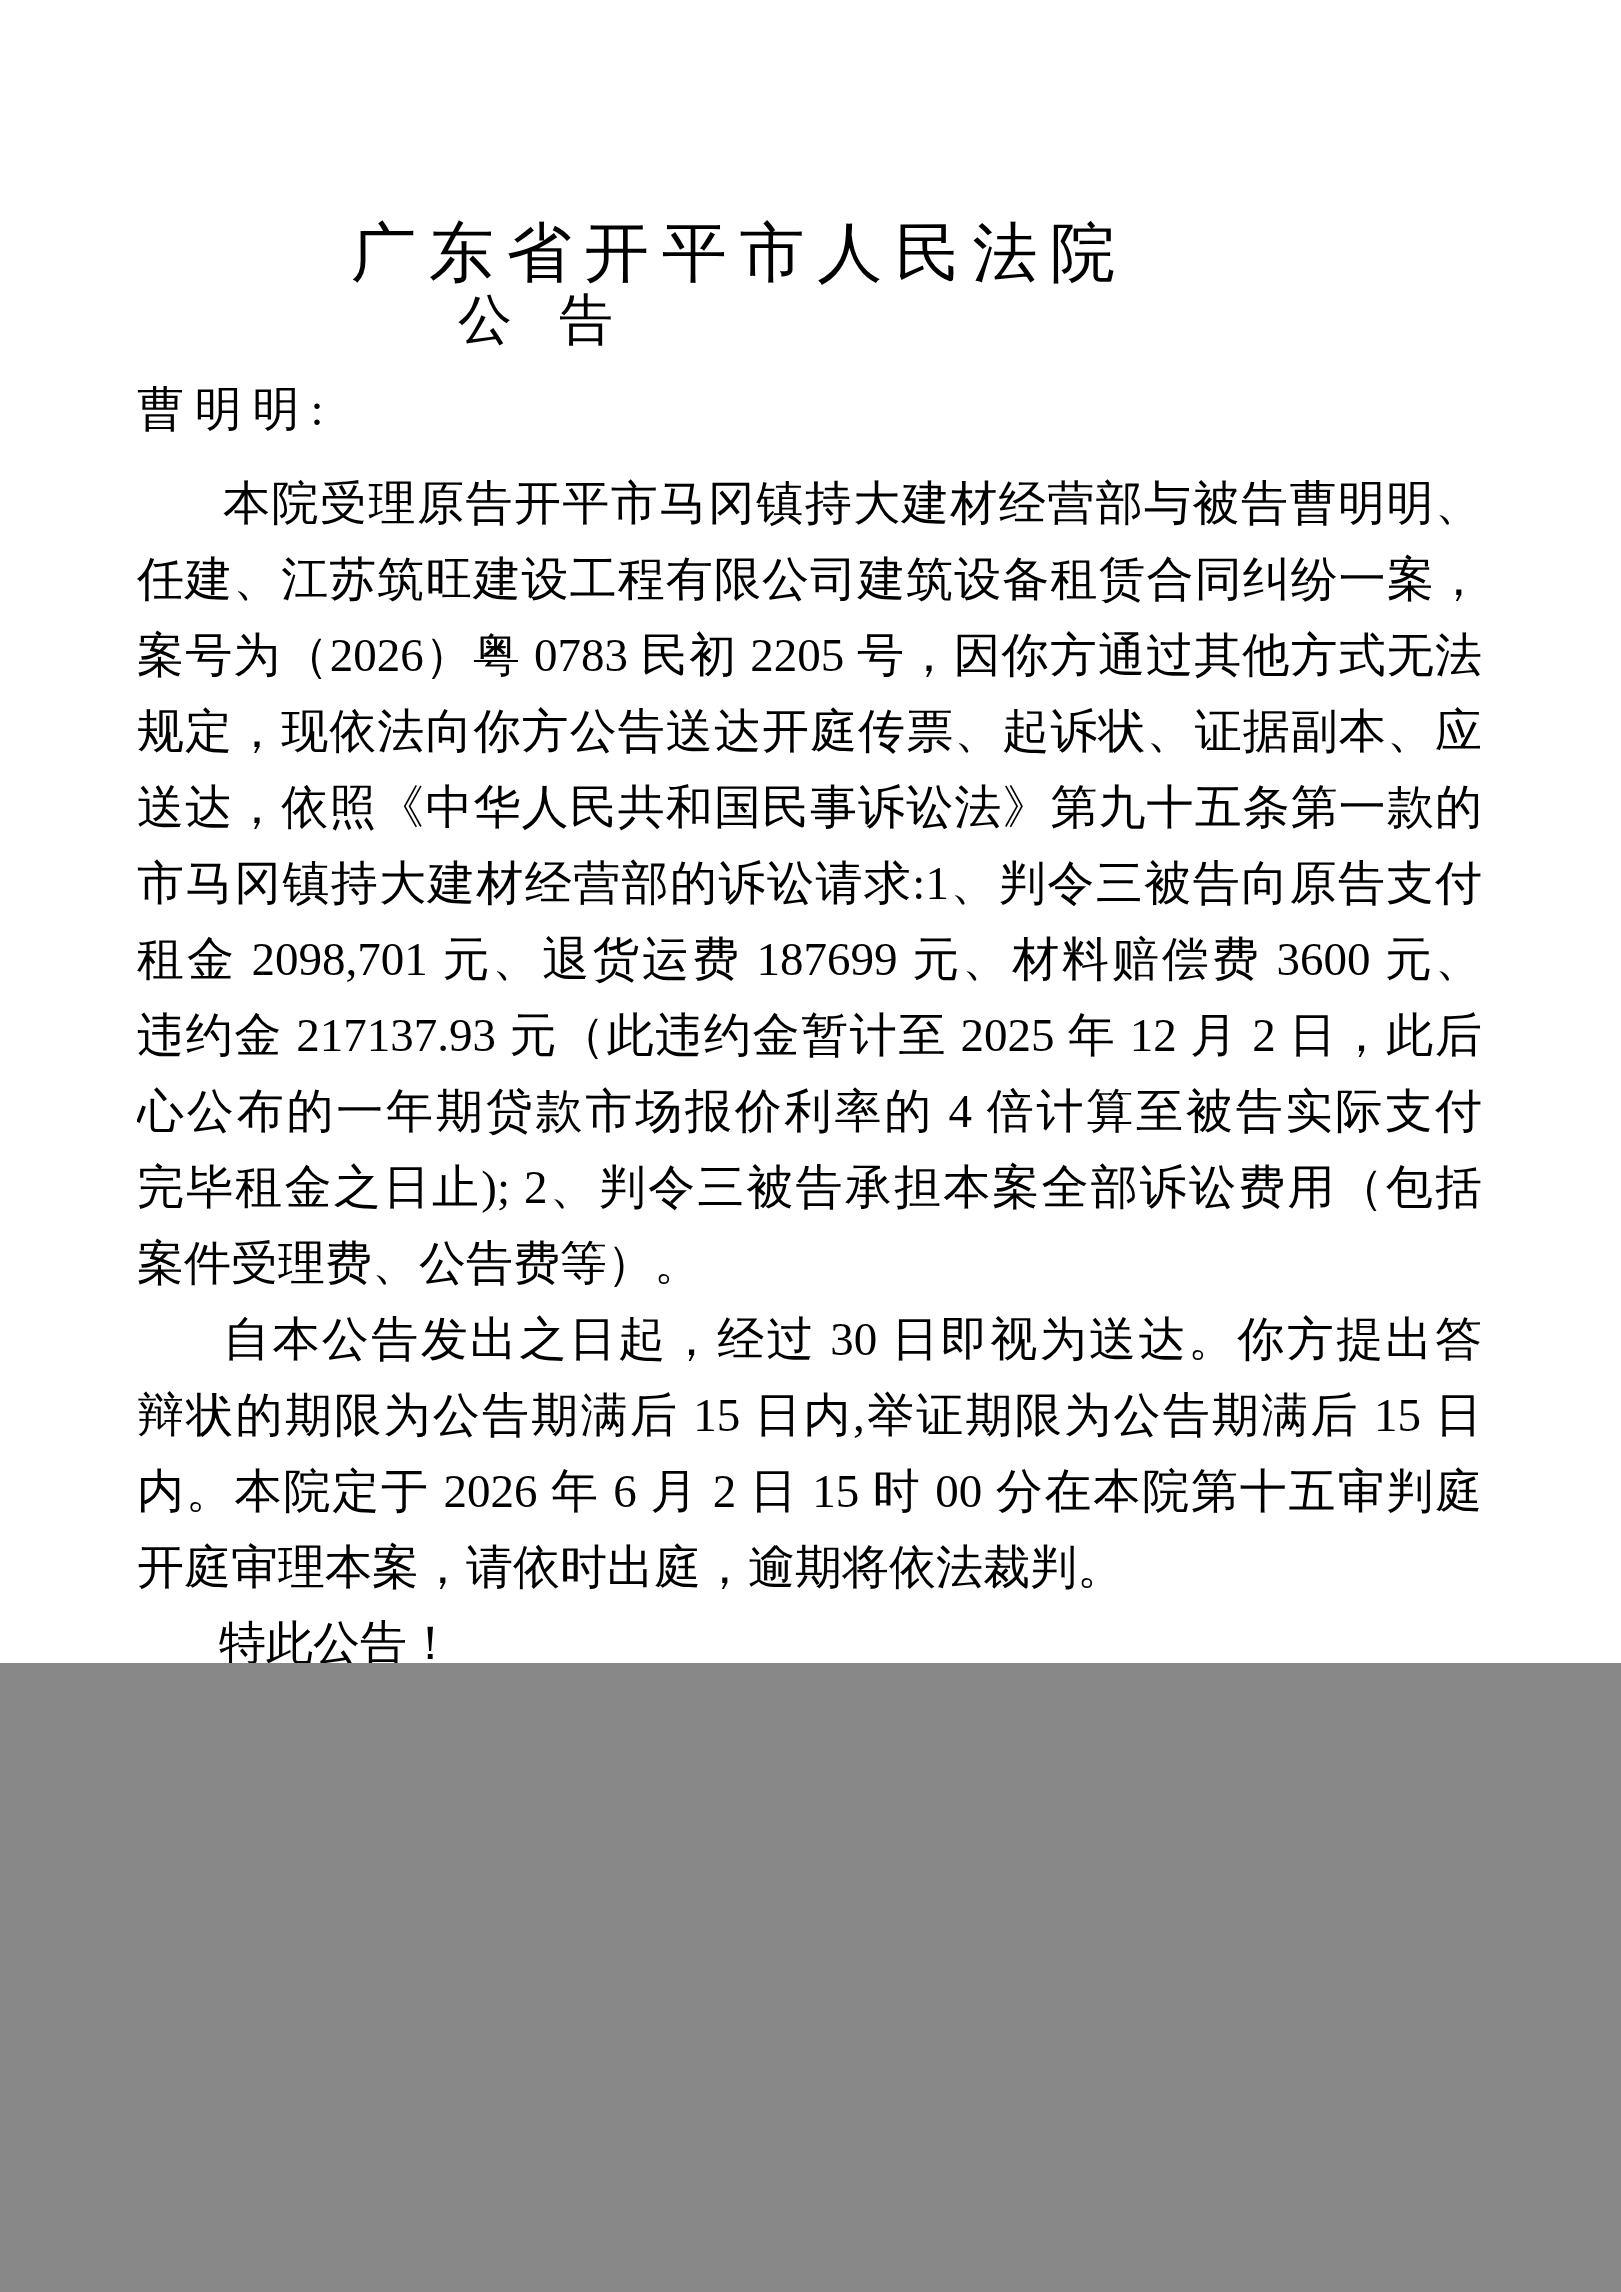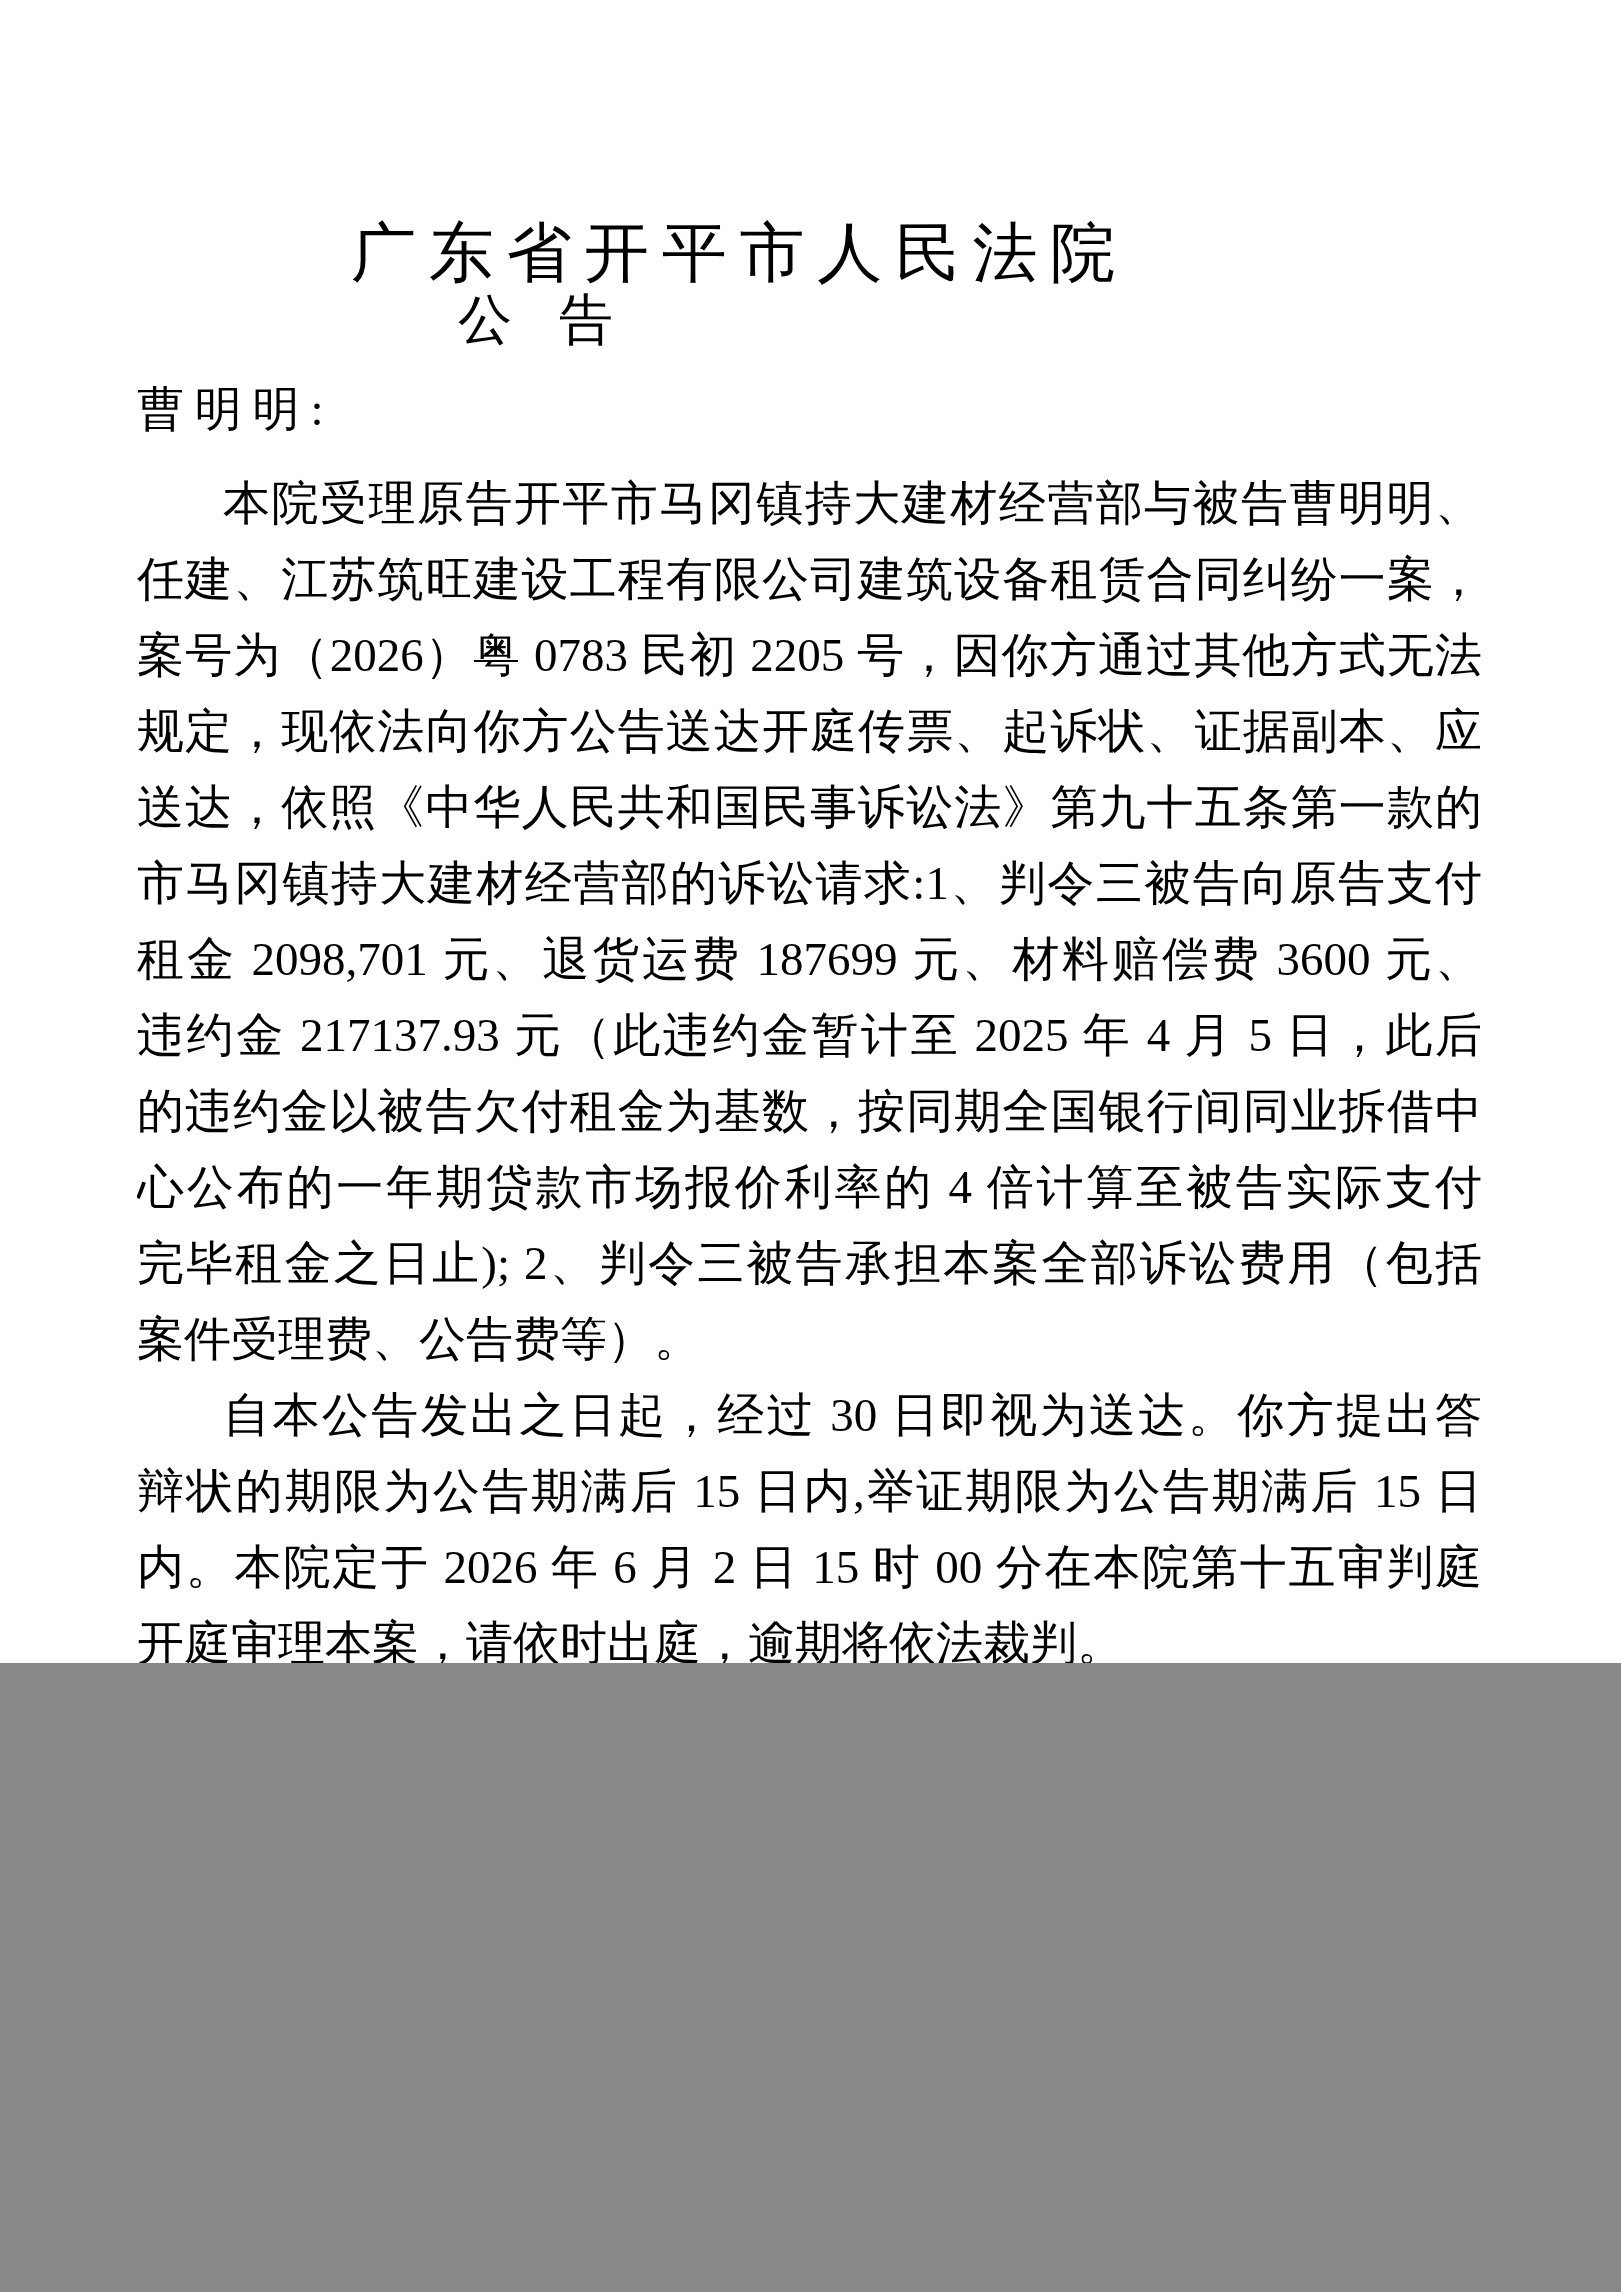--- a/index.html
+++ b/index.html
@@ -59,22 +59,21 @@
   <div class="salutation">曹明明:</div>
 
   <div class="body">
     <div class="bodyline indent">本院受理原告开平市马冈镇持大建材经营部与被告曹明明、</div>
     <div class="bodyline">任建、江苏筑旺建设工程有限公司建筑设备租赁合同纠纷一案，</div>
     <div class="bodyline">案号为（2026）粤 0783 民初 2205 号，因你方通过其他方式无法</div>
     <div class="bodyline">规定，现依法向你方公告送达开庭传票、起诉状、证据副本、应</div>
     <div class="bodyline">送达，依照《中华人民共和国民事诉讼法》第九十五条第一款的</div>
     <div class="bodyline">市马冈镇持大建材经营部的诉讼请求:1、判令三被告向原告支付</div>
     <div class="bodyline">租金 2098,701 元、退货运费 187699 元、材料赔偿费 3600 元、</div>
-    <div class="bodyline">违约金 217137.93 元（此违约金暂计至 2025 年 4 月 5 日，此后</div>
-    <div class="bodyline">的违约金以被告欠付租金为基数，按同期全国银行间同业拆借中</div>
+    <div class="bodyline">违约金 217137.93 元（此违约金暂计至 2025 年 12 月 2 日，此后</div>
     <div class="bodyline">心公布的一年期贷款市场报价利率的 4 倍计算至被告实际支付</div>
     <div class="bodyline">完毕租金之日止); 2、判令三被告承担本案全部诉讼费用（包括</div>
     <div class="bodyline last">案件受理费、公告费等）。</div>
     <div class="bodyline indent">自本公告发出之日起，经过 30 日即视为送达。你方提出答</div>
     <div class="bodyline">辩状的期限为公告期满后 15 日内,举证期限为公告期满后 15 日</div>
     <div class="bodyline">内。本院定于 2026 年 6 月 2 日 15 时 00 分在本院第十五审判庭</div>
     <div class="bodyline last">开庭审理本案，请依时出庭，逾期将依法裁判。</div>
     <div class="bodyline last closing">特此公告！</div>
   </div>
 

